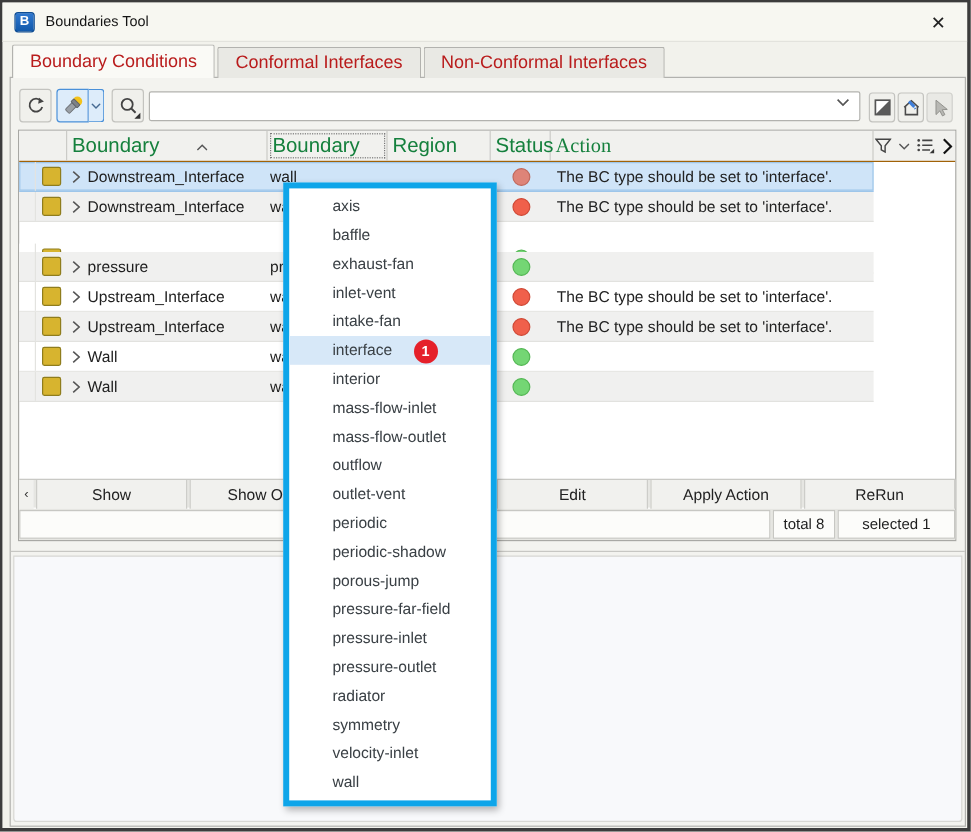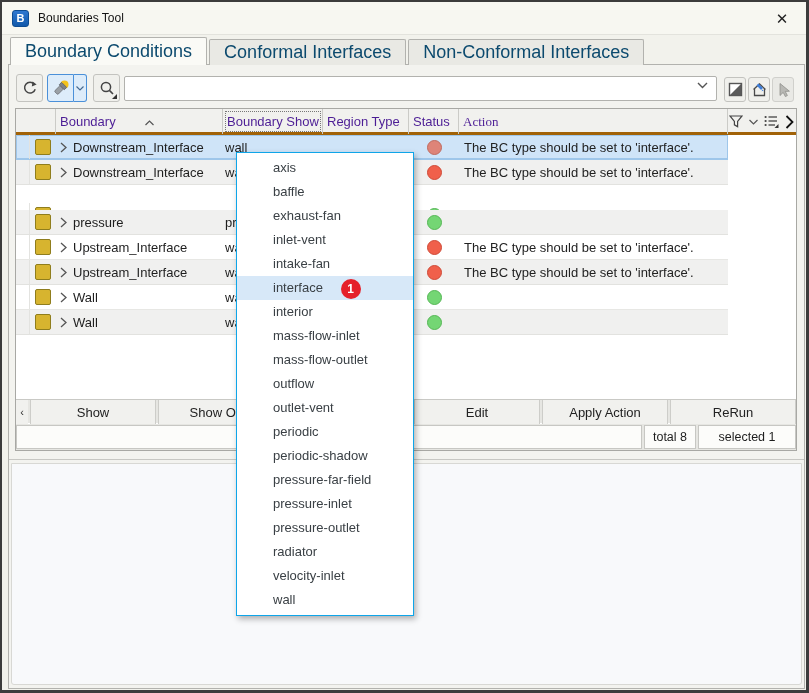--- a/index.html
+++ b/index.html
@@ -10,21 +10,21 @@
   .titlebar{position:absolute;left:0;top:0;right:0;height:33px;background:#f7f7f1;
     border-bottom:1px solid #e3e3dd;display:flex;align-items:center;}
   .appicon{width:17px;height:17px;margin-left:10px;border-radius:3px;
     background:linear-gradient(#2f78d0,#1159ab);color:#fff;font-weight:bold;font-size:11px;
     display:flex;align-items:center;justify-content:center;border:1px solid #0d4c93;}
   .wtitle{margin-left:9px;font-size:12px;color:#141414;}
   .closex{position:absolute;right:13px;top:6px;width:22px;height:22px;font-size:15px;color:#222;
     display:flex;align-items:center;justify-content:center;cursor:default;}
   
   .tabbar{position:absolute;left:8px;top:35px;height:28px;display:flex;align-items:flex-end;z-index:6;}
-  .tab{height:26px;line-height:25px;padding:0 14px;font-size:18px;color:#0c4a6e;background:#e9e9e4;
+  .tab{height:26px;line-height:25px;padding:0 14px;font-size:15px;color:#b91c1c;background:#e9e9e4;
     border:1px solid #b2b2ae;border-bottom:none;margin-right:2px;border-radius:2px 2px 0 0;}
   .tab.active{height:28px;line-height:27px;background:#fafaf6;position:relative;z-index:7;}
   
   .content{position:absolute;left:6px;top:62px;width:797px;height:625px;background:#f3f3ef;
     border:1px solid #b2b2ae;}
   
   .tbtn{position:absolute;height:28px;background:#f0f0ec;border:1px solid #c3c3bf;border-radius:3px;
     display:flex;align-items:center;justify-content:center;}
   .tbtn.small{height:25px;}
   .tbtn.disabled{background:#e9e9e5;border-color:#d0d0cc;}
@@ -36,21 +36,21 @@
   .searchbtn{position:absolute;left:84px;top:9px;width:27px;height:28px;}
   .corner{position:absolute;right:2px;bottom:2px;width:0;height:0;
     border-left:5px solid transparent;border-bottom:5px solid #333;}
   .searchfield{position:absolute;left:115px;top:11px;width:593px;height:25px;background:#fff;
     border:1px solid #b2b2ae;border-radius:2px;font-size:13px;padding:0 20px 0 6px;color:#222;}
   .fieldchev{position:absolute;left:688px;top:17px;}
   
   .tablepanel{position:absolute;left:6px;top:43px;width:782px;height:343px;background:#fff;
     border:1px solid #a8a8a4;}
   .thead{position:absolute;left:0;top:0;width:780px;height:26px;background:#f1f1ee;
-    border-bottom:3px solid #a16207;font-size:13px;color:#4c1d95;}
+    border-bottom:1px solid #a16207;font-size:17px;color:#15803d;}
   .hcell{position:absolute;top:0;height:25px;line-height:25px;padding-left:4px;border-right:1px solid #cbcbc7;}
   .h-lead{left:0;width:40px;border-right:1px solid #cbcbc7;}
   .h-boundary{left:40px;width:167px;}
   .h-type{left:207px;width:100px;outline:1px dotted #777;outline-offset:-3px;}
   .h-region{left:307px;width:86px;}
   .h-status{left:393px;width:50px;}
   .h-action{left:443px;width:269px;font-family:Liberation Serif, serif;}
   .h-icons{position:absolute;left:712px;top:0;width:68px;height:25px;display:flex;align-items:center;
     justify-content:flex-end;gap:6px;padding-right:2px;}
   .sortcaret{margin-left:26px;}
@@ -83,21 +83,21 @@
   .scell{background:#fcfcfa;border:1px solid #c7c7c3;height:24px;font-size:12.5px;color:#1e1e1e;
     display:flex;align-items:center;justify-content:center;}
   .scell.grow{flex:1;}
   .scell.total{width:52px;}
   .scell.selected{width:98px;}
   
   .split{position:absolute;left:0;top:394px;width:795px;height:1px;background:#c7c7c3;}
   .bottompanel{position:absolute;left:2px;top:398px;width:791px;height:222px;background:#f8f9fb;
     border:1px solid #d8d8d4;border-radius:0 0 3px 3px;}
   
-  .menu{position:absolute;left:234px;top:150px;width:178px;background:#fff;border:1px solid #0ea5e9;
+  .menu{position:absolute;left:234px;top:150px;width:178px;background:#fff;border:5px solid #0ea5e9;
     box-shadow:2px 3px 6px rgba(0,0,0,0.3);z-index:40;padding:3px 0;}
   .mi{height:24px;line-height:24px;padding-left:36px;font-size:13px;color:#3a4045;white-space:nowrap;}
   .mi.hl{background:#d7e8f8;}
   .badge{display:inline-block;width:20px;height:20px;border-radius:50%;background:#e5202a;color:#fff;
     font-size:12px;font-weight:bold;text-align:center;line-height:20px;margin-left:14px;vertical-align:middle;}
   svg{display:block;}
 </style>
 </head>
 <body>
 
@@ -329,21 +329,23 @@
       <span>interface</span>
       <span class="badge">1</span>
     </div>
     <div class="mi">interior</div>
     <div class="mi">mass-flow-inlet</div>
     <div class="mi">mass-flow-outlet</div>
     <div class="mi">outflow</div>
     <div class="mi">outlet-vent</div>
     <div class="mi">periodic</div>
     <div class="mi">periodic-shadow</div>
+    <div class="mi">porous-jump</div>
     <div class="mi">pressure-far-field</div>
     <div class="mi">pressure-inlet</div>
     <div class="mi">pressure-outlet</div>
     <div class="mi">radiator</div>
+    <div class="mi">symmetry</div>
     <div class="mi">velocity-inlet</div>
     <div class="mi">wall</div>
   </div>
 
 </div>
 
 </body></html>

